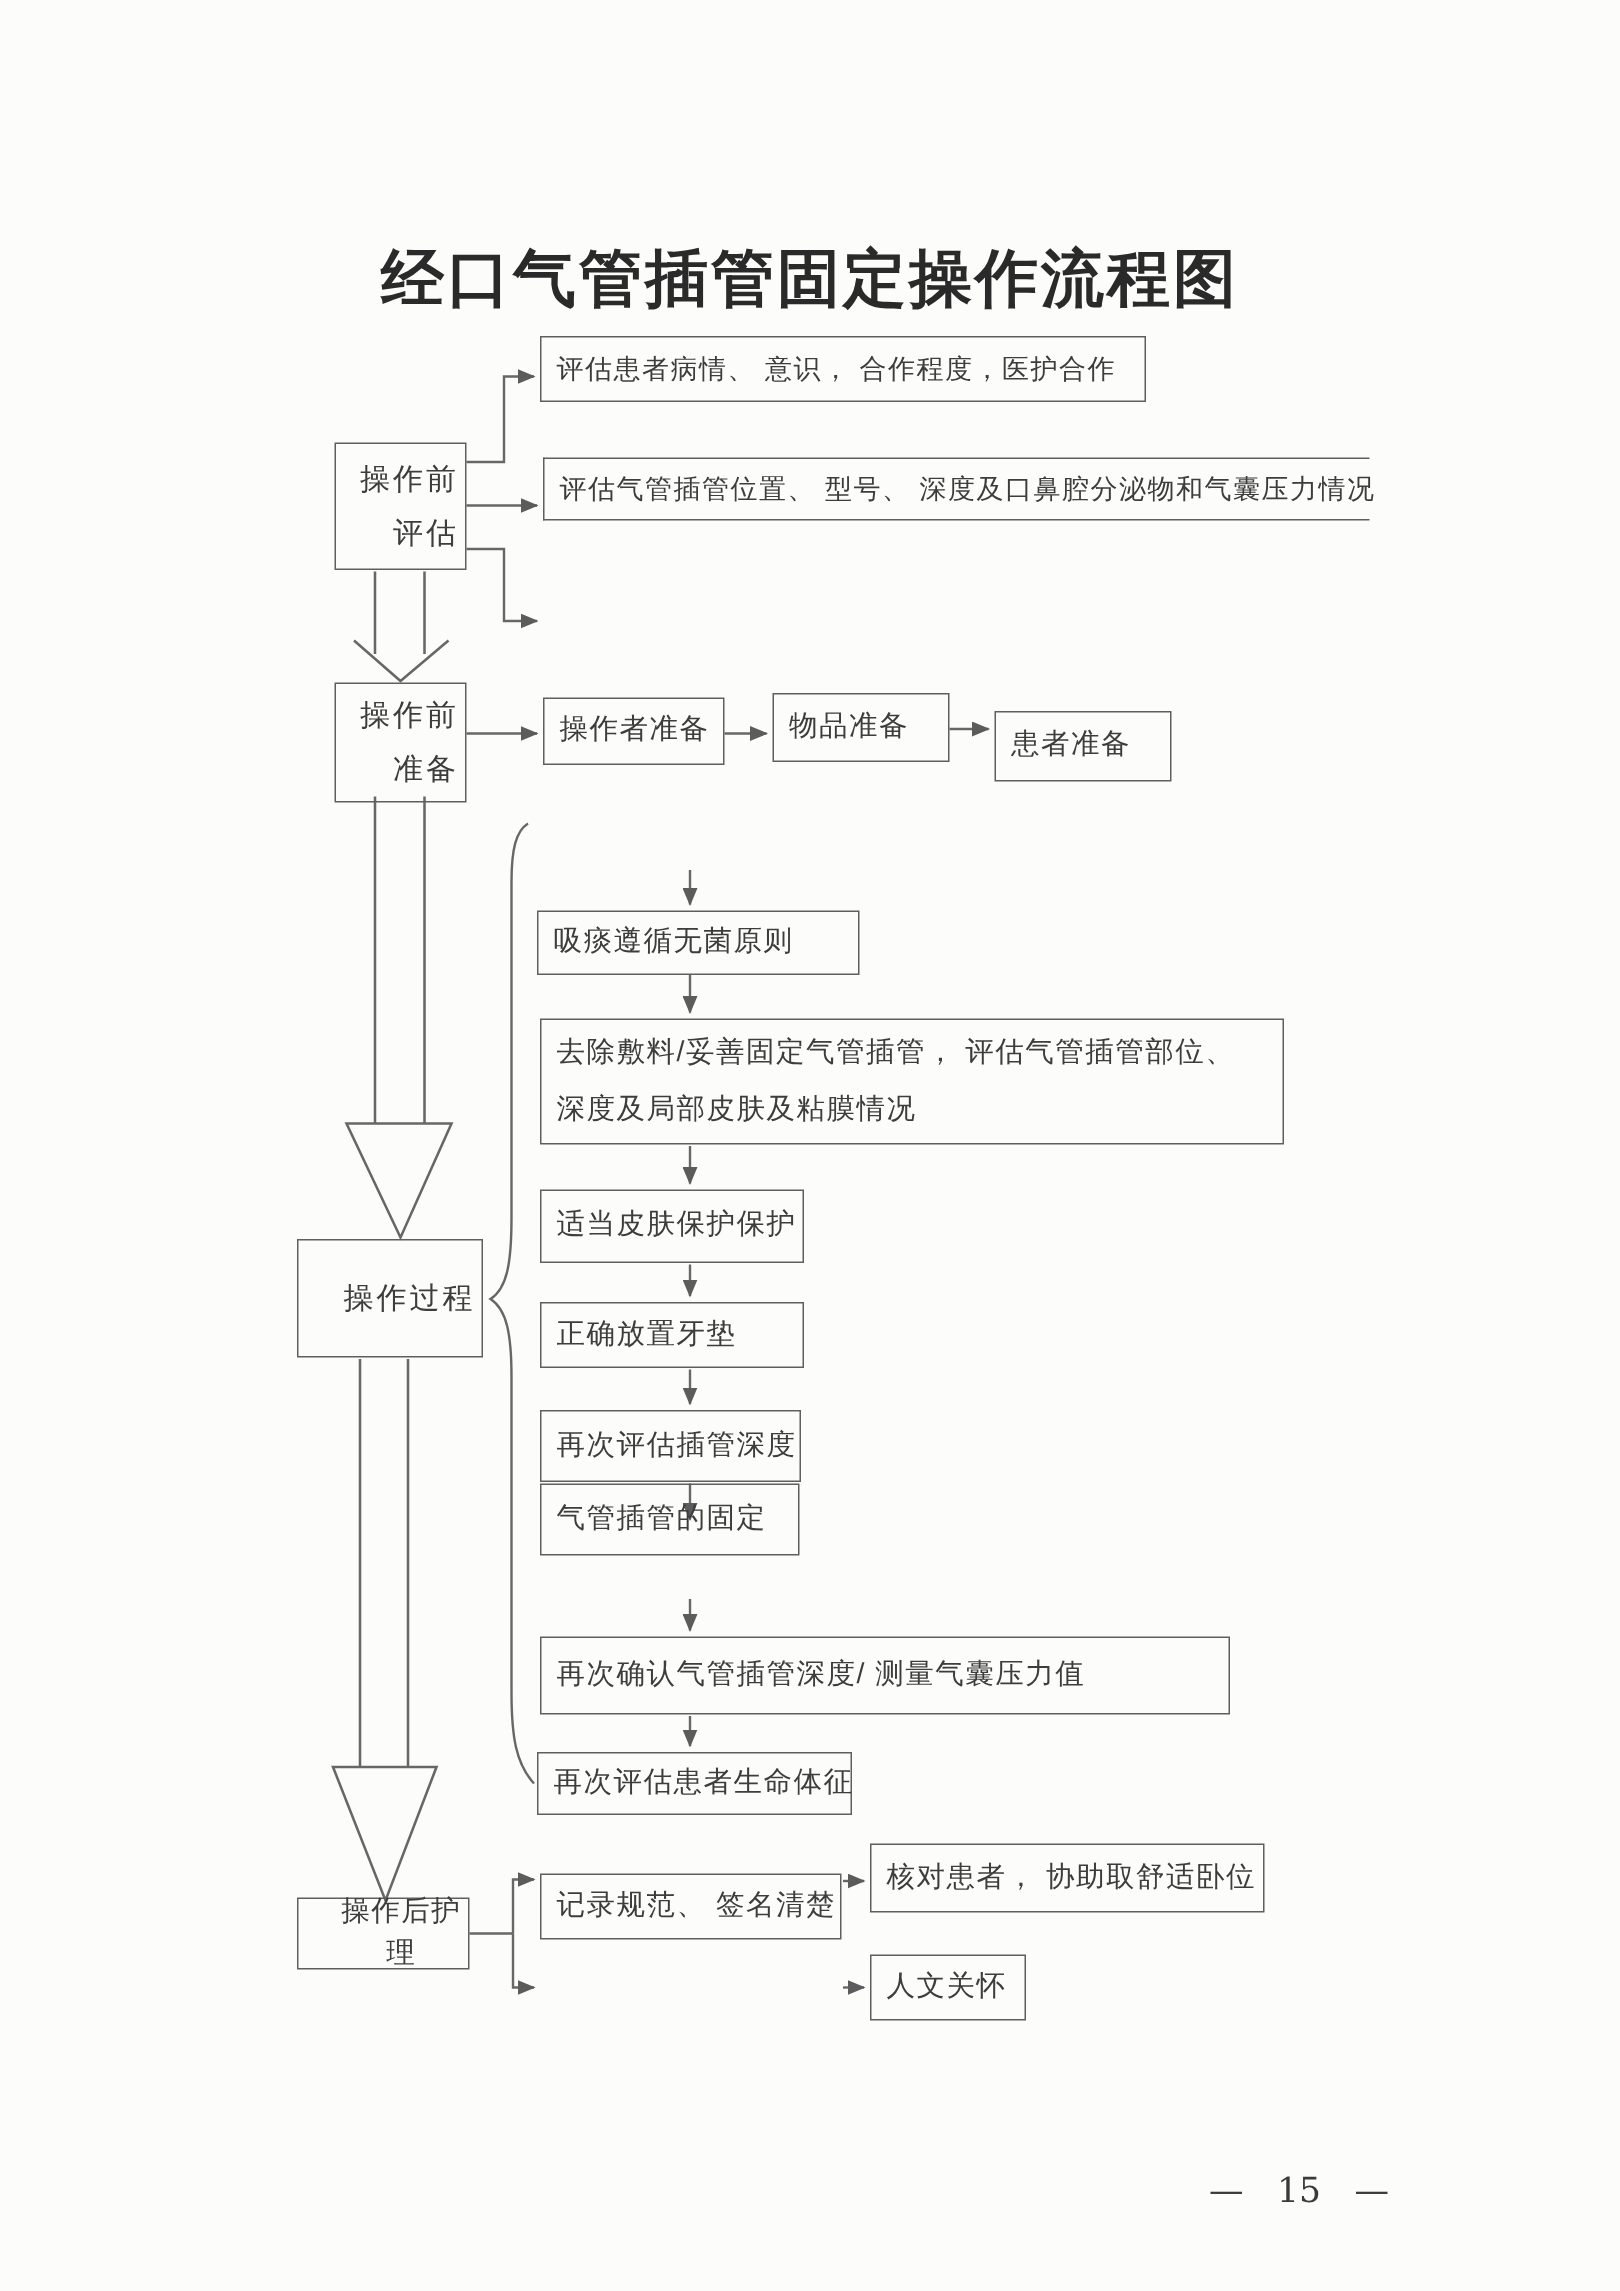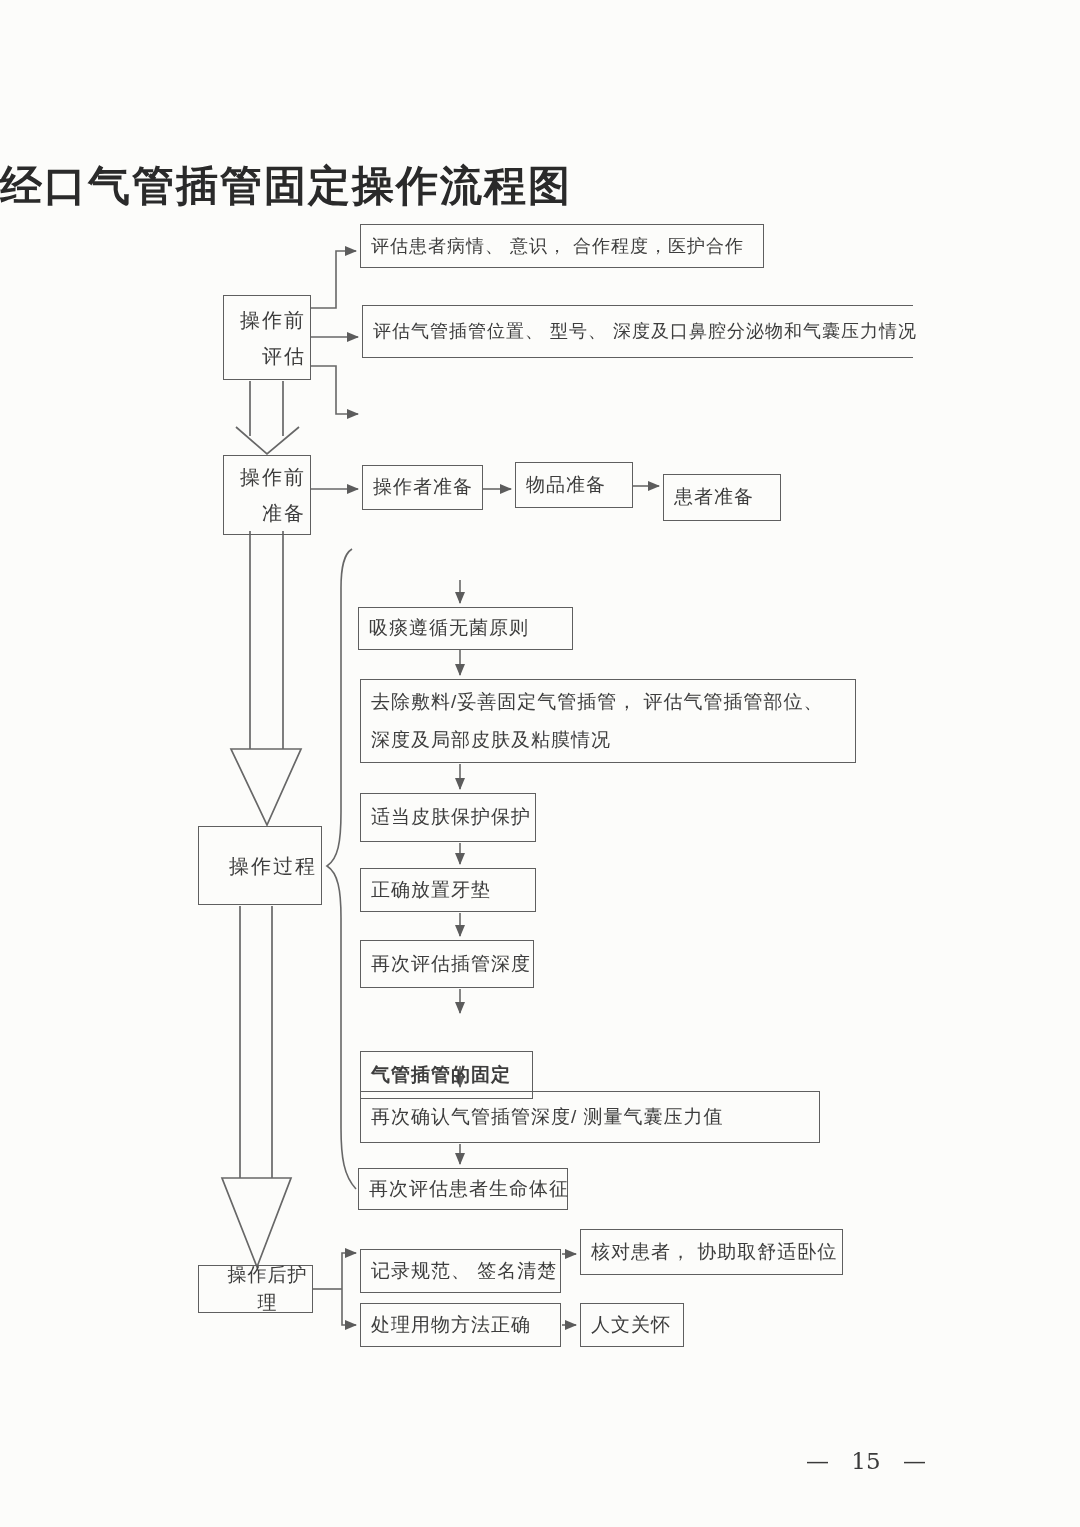--- a/index.html
+++ b/index.html
@@ -4,21 +4,21 @@
 <style>
   html,body{margin:0;padding:0;background:#e8e8e6;}
   .page{
     position:relative;width:1080px;height:1527px;margin:0 auto;
     background:#fcfcfa;overflow:hidden;
     font-family:"Liberation Sans","DejaVu Sans",sans-serif;
     color:#3d3d3d;
   }
   .title{
     position:absolute;left:0;right:0;top:158px;margin:0;
-    font-size:42px;font-weight:700;
+    text-align:center;font-size:42px;font-weight:700;
     letter-spacing:2px;color:#2a2a2a;
   }
   .connectors{position:absolute;left:0;top:0;pointer-events:none;}
   .box{
     position:absolute;box-sizing:border-box;
     border:1.6px solid #5f5f5f;
     display:flex;align-items:center;
     padding:2px 10px;
     font-size:19px;letter-spacing:1px;line-height:1.5;
     color:#3d3d3d;background:transparent;
@@ -105,39 +105,38 @@
     <div class="stage-line">操作前</div>
     <div class="stage-line">准备</div>
   </div>
 
   <div class="box stage" style="left:198px;top:826px;width:124px;height:79px;font-size:20px;">操作过程</div>
 
   <div class="box stage" style="left:198px;top:1265px;width:115px;height:48px;font-size:19px;letter-spacing:1px;padding-left:28px;">操作后护理</div>
 
   <div class="box nowrap" style="left:360px;top:224px;width:404px;height:44px;font-size:18px;">评估患者病情、 意识， 合作程度，医护合作</div>
 
-  <div class="box nowrap open-right" style="left:362px;top:305px;width:551px;height:53px;font-size:18px;">评估气管插管位置、 型号、 深度及口鼻腔分泌物和气囊压力情况</div>
+  <div class="box nowrap open-right" style="left:362px;top:305px;width:551px;height:42px;font-size:18px;">评估气管插管位置、 型号、 深度及口鼻腔分泌物和气囊压力情况</div>
 
 
   <div class="box nowrap" style="left:362px;top:465px;width:121px;height:45px;">操作者准备</div>
   <div class="box nowrap" style="left:515px;top:462px;width:118px;height:46px;">物品准备</div>
   <div class="box nowrap" style="left:663px;top:458px;width:118px;height:47px;margin-top:16px;">患者准备</div>
 
   <div class="box nowrap" style="left:358px;top:607px;width:215px;height:43px;">吸痰遵循无菌原则</div>
   <div class="box multiline" style="left:360px;top:679px;width:496px;height:84px;">去除敷料/妥善固定气管插管， 评估气管插管部位、 深度及局部皮肤及粘膜情况</div>
   <div class="box nowrap" style="left:360px;top:793px;width:176px;height:49px;">适当皮肤保护保护</div>
   <div class="box nowrap" style="left:360px;top:868px;width:176px;height:44px;">正确放置牙垫</div>
   <div class="box nowrap" style="left:360px;top:940px;width:174px;height:48px;">再次评估插管深度</div>
-  <div class="box nowrap" style="left:360px;top:1051px;width:173px;height:48px;font-weight:bold;">气管插管的固定</div>
+  <div class="box nowrap" style="left:360px;top:989px;width:173px;height:48px;">气管插管的固定</div>
   <div class="box nowrap" style="left:360px;top:1091px;width:460px;height:52px;">再次确认气管插管深度/ 测量气囊压力值</div>
   <div class="box nowrap" style="left:358px;top:1168px;width:210px;height:42px;">再次评估患者生命体征</div>
 
   <div class="box nowrap" style="left:360px;top:1233px;width:201px;height:44px;margin-top:16px;">记录规范、 签名清楚</div>
   <div class="box nowrap" style="left:580px;top:1229px;width:263px;height:46px;">核对患者， 协助取舒适卧位</div>
-  <div class="box nowrap" style="left:360px;top:1303px;width:201px;height:44px;">处理用物方法正确</div>
   <div class="box nowrap" style="left:580px;top:1303px;width:104px;height:44px;">人文关怀</div>
 
   <div class="pagenum">
     <span>—</span>
     <span>15</span>
     <span>—</span>
   </div>
 
 </div>
 

